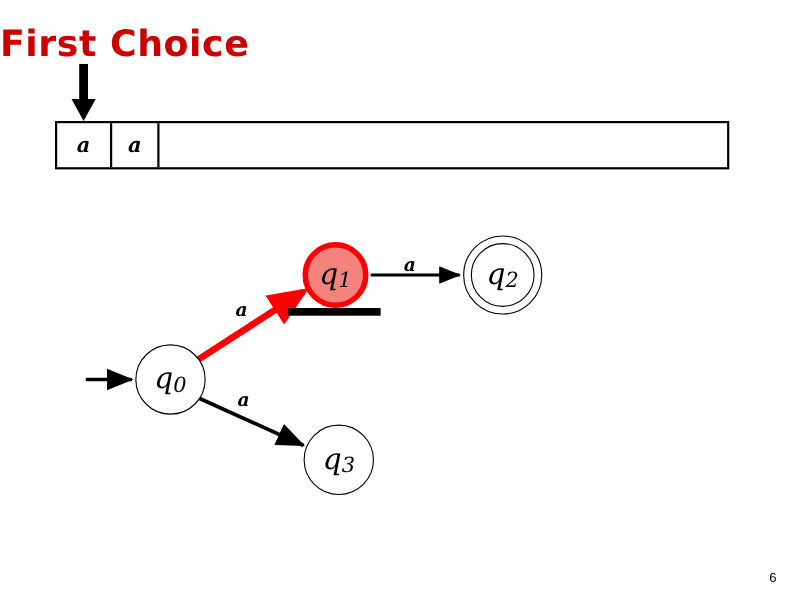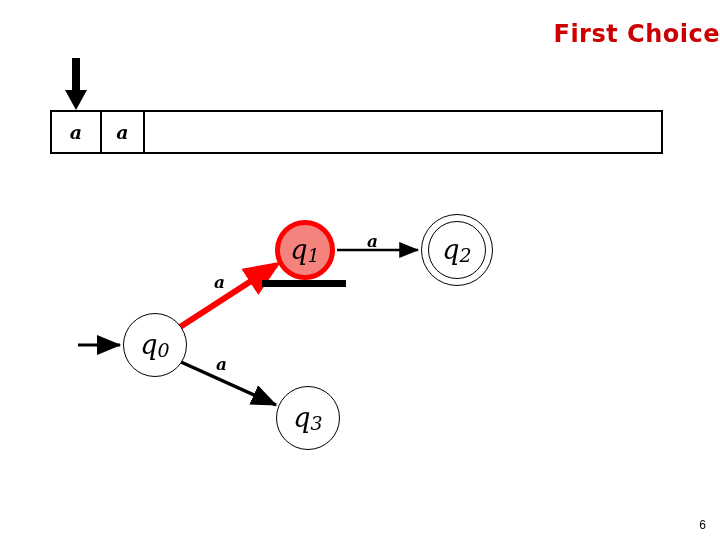--- a/index.html
+++ b/index.html
@@ -22,23 +22,23 @@
     height: 540px;
     background: #ffffff;
   }
 
   
   #slide-title {
     position: absolute;
     left: 0;
     top: 20px;
     width: 720px;
-    text-align: right;
+    text-align: left;
     font-family: "DejaVu Sans", sans-serif;
-    font-size: 24px;
+    font-size: 33px;
     font-weight: bold;
     letter-spacing: 0.5px;
     color: #CC0000;
     white-space: nowrap;
   }
 
   
   #tape {
     position: absolute;
     left: 50px;

